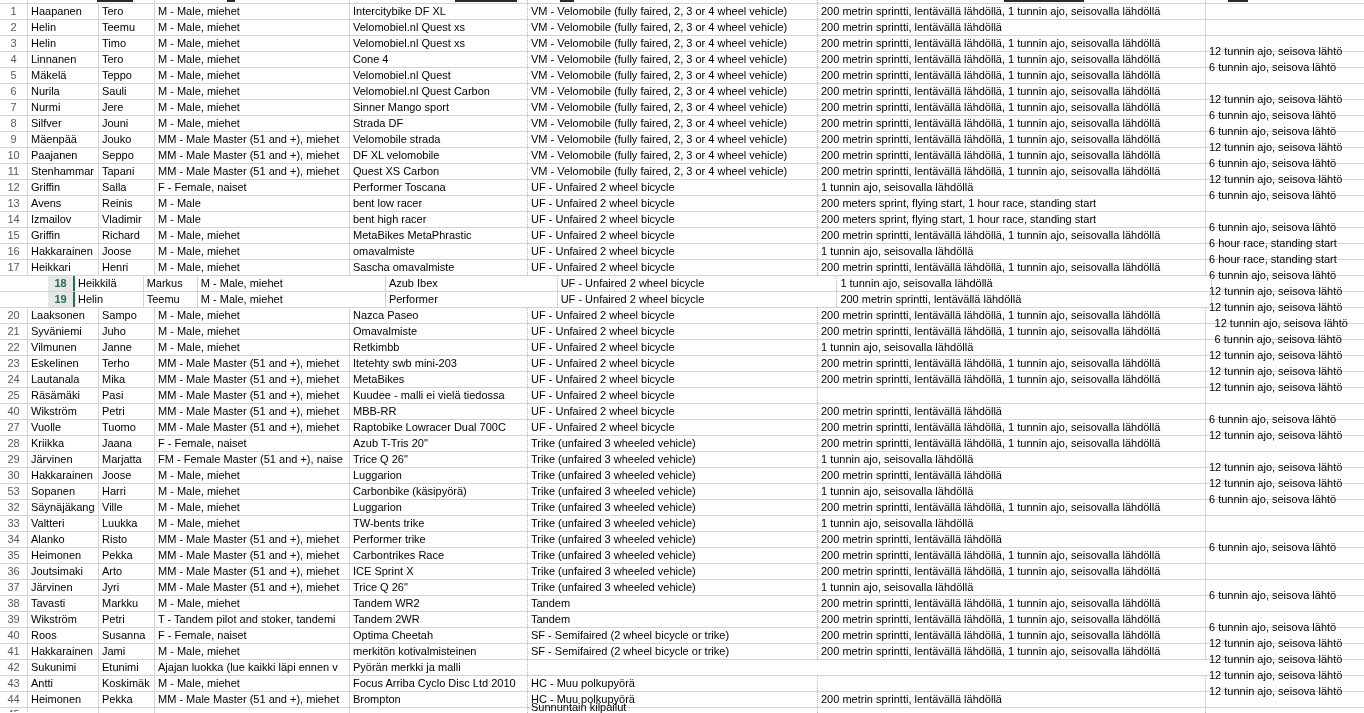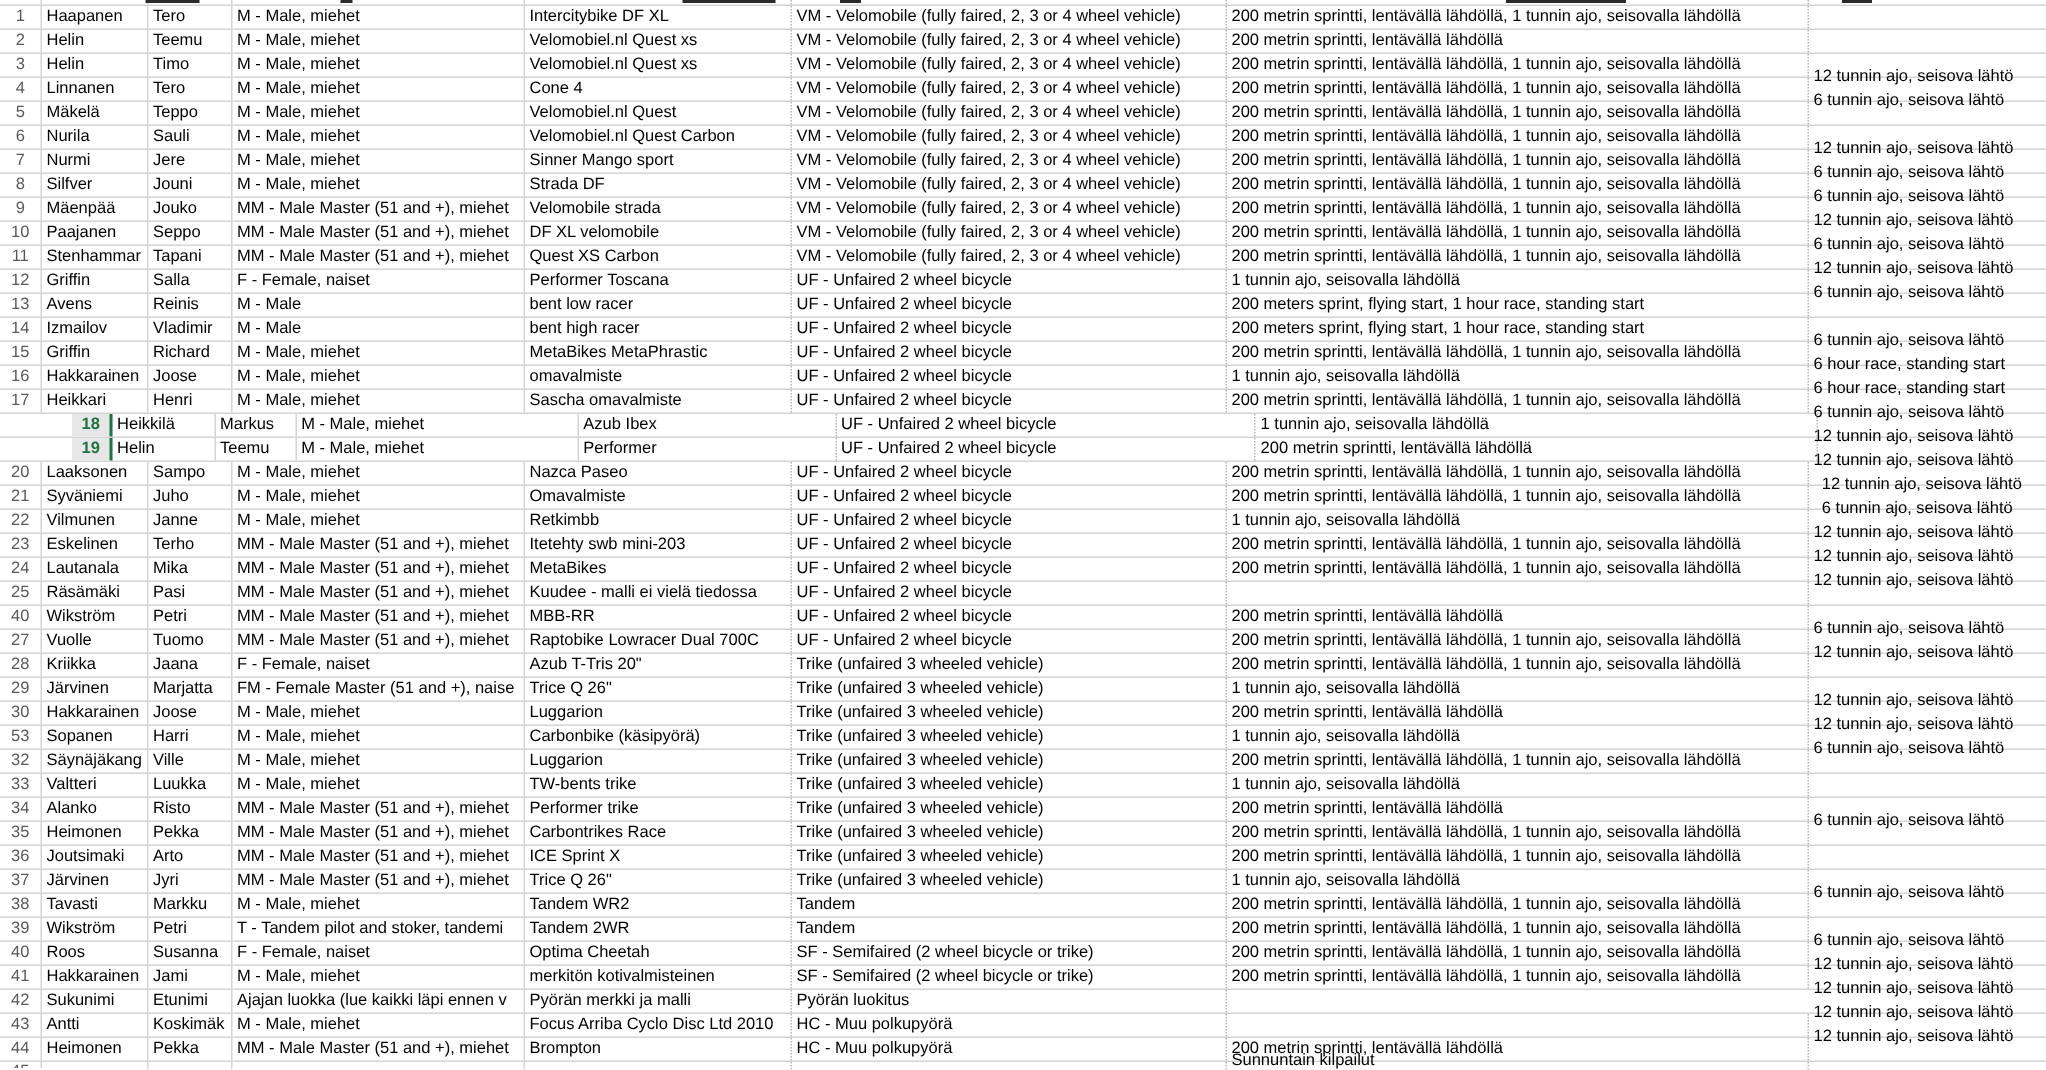--- a/index.html
+++ b/index.html
@@ -477,21 +477,20 @@
         <div class="cell c-f">SF - Semifaired (2 wheel bicycle or trike)</div>
         <div class="cell c-g">200 metrin sprintti, lentävällä lähdöllä, 1 tunnin ajo, seisovalla lähdöllä</div>
         <div class="cell c-h">12 tunnin ajo, seisova lähtö</div>
       </div>
       <div class="row">
         <div class="cell c-rh">42</div>
         <div class="cell c-b">Sukunimi</div>
         <div class="cell c-c">Etunimi</div>
         <div class="cell c-d">Ajajan luokka (lue kaikki läpi ennen v</div>
         <div class="cell c-e">Pyörän merkki ja malli</div>
-        <div class="cell c-f">Pyörän luokitus</div>
         <div class="cell c-h">Sunnuntain kilpailut</div>
       </div>
       <div class="row">
         <div class="cell c-rh">43</div>
         <div class="cell c-b">Antti</div>
         <div class="cell c-c">Koskimäk</div>
         <div class="cell c-d">M - Male, miehet</div>
         <div class="cell c-e">Focus Arriba Cyclo Disc Ltd 2010</div>
         <div class="cell c-f">HC - Muu polkupyörä</div>
         <div class="cell c-g"></div>

